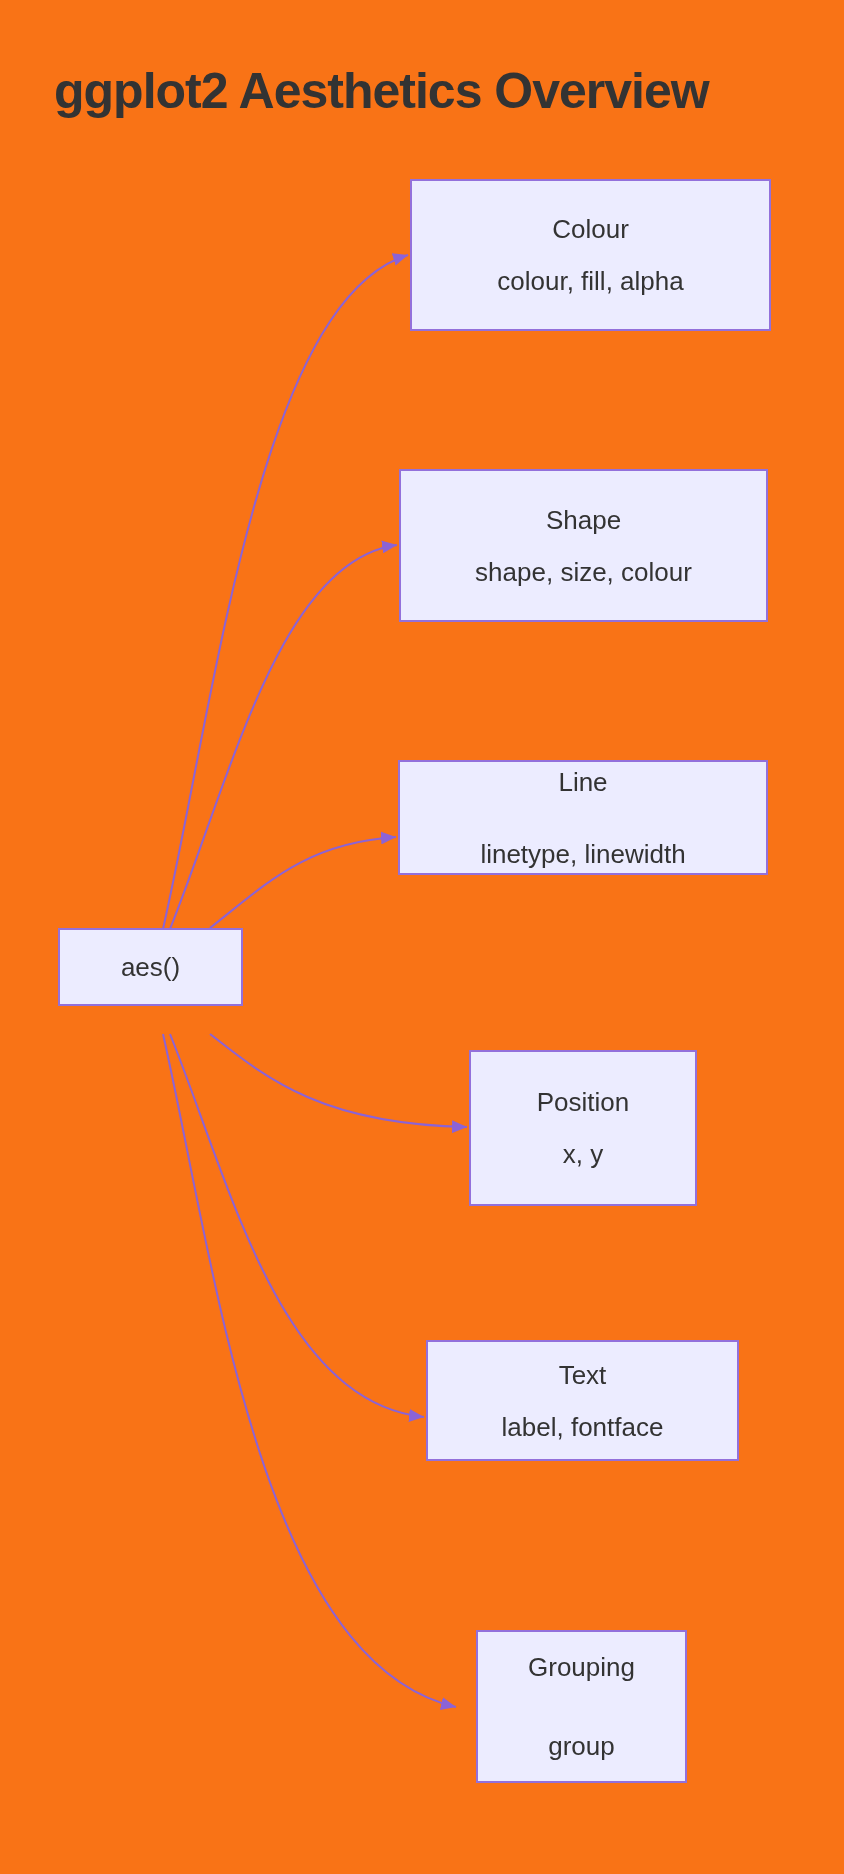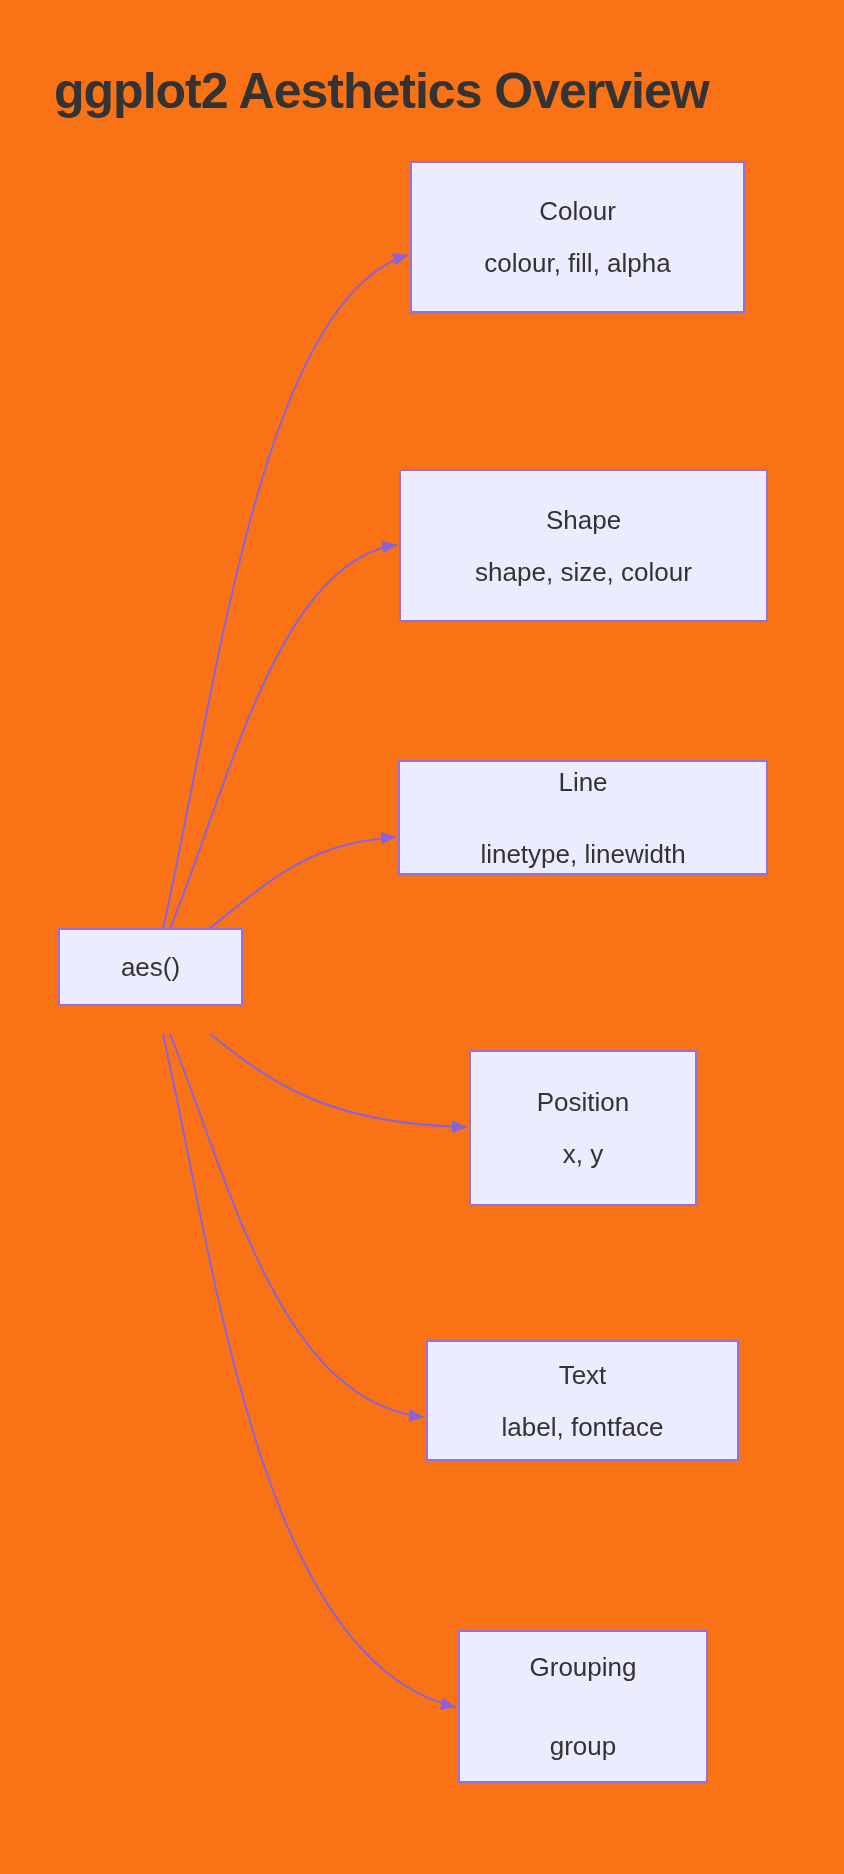--- a/index.html
+++ b/index.html
@@ -48,26 +48,26 @@
     flex-direction: column;
     align-items: center;
     justify-content: center;
     text-align: center;
     color: var(--text);
     font-size: 26px;
     line-height: 52px;
   }
   .node .line1, .node .line2 { display: block; white-space: nowrap; }
   .node-aes      { left: 58px;  top: 928px;  width: 185px; height: 78px; }
-  .node-colour   { left: 410px; top: 161px;  width: 335px; height: 152px; }
+  .node-colour   { left: 410px; top: 179px;  width: 361px; height: 152px; }
   .node-shape    { left: 399px; top: 469px;  width: 369px; height: 153px; }
   .node-line     { left: 398px; top: 760px;  width: 370px; height: 115px; gap: 20px; }
   .node-position { left: 469px; top: 1050px; width: 228px; height: 156px; }
   .node-text     { left: 426px; top: 1340px; width: 313px; height: 121px; }
-  .node-grouping { left: 458px; top: 1630px; width: 250px; height: 153px; gap: 27px; }
+  .node-grouping { left: 476px; top: 1630px; width: 211px; height: 153px; gap: 27px; }
 </style>
 </head>
 <body>
 
 <div class="canvas">
 
   <h1 class="diagram-title">ggplot2 Aesthetics Overview</h1>
 
   <svg class="edges-layer" viewBox="0 0 844 1874" width="844" height="1874" xmlns="http://www.w3.org/2000/svg">
     <defs>

